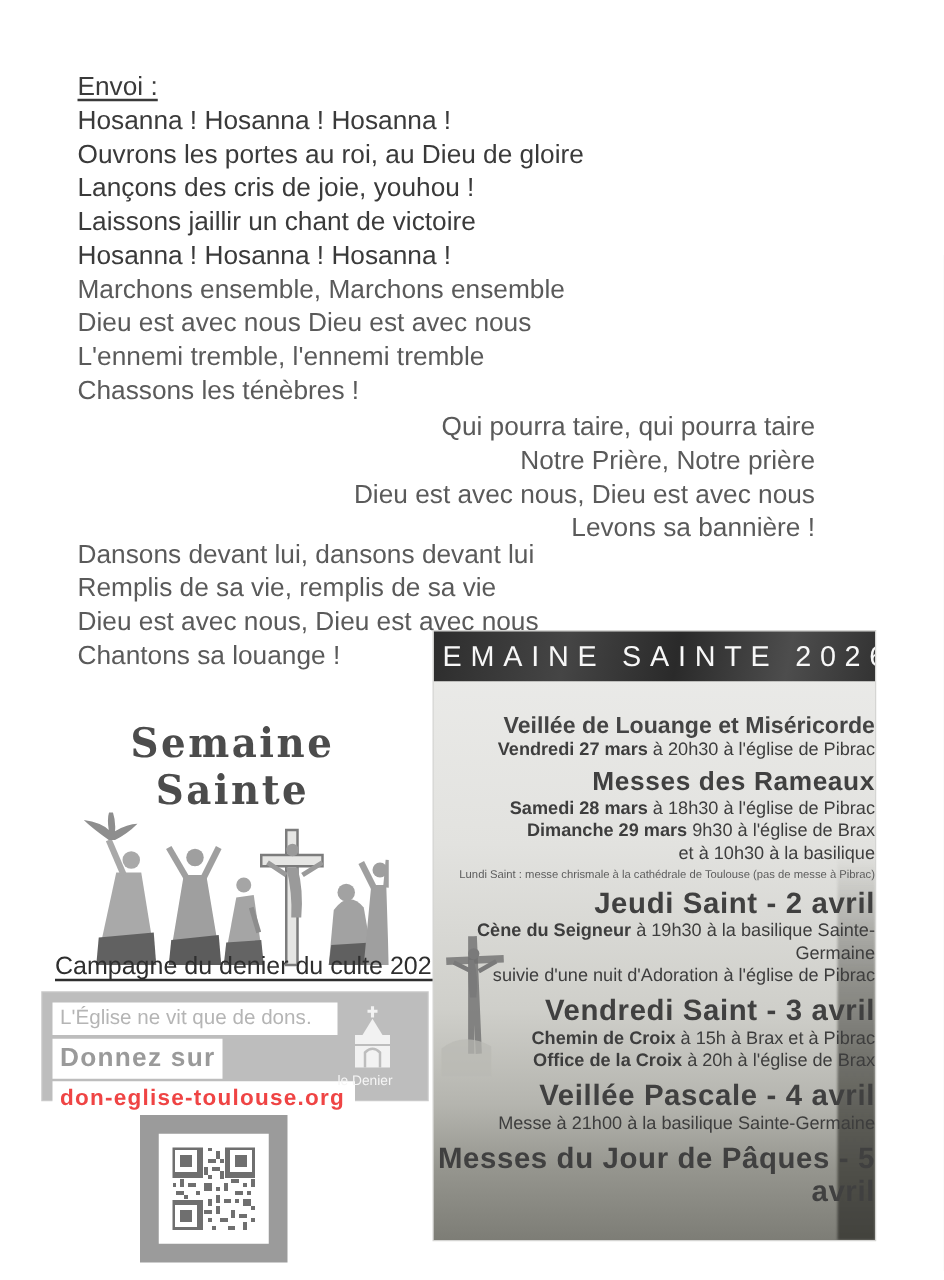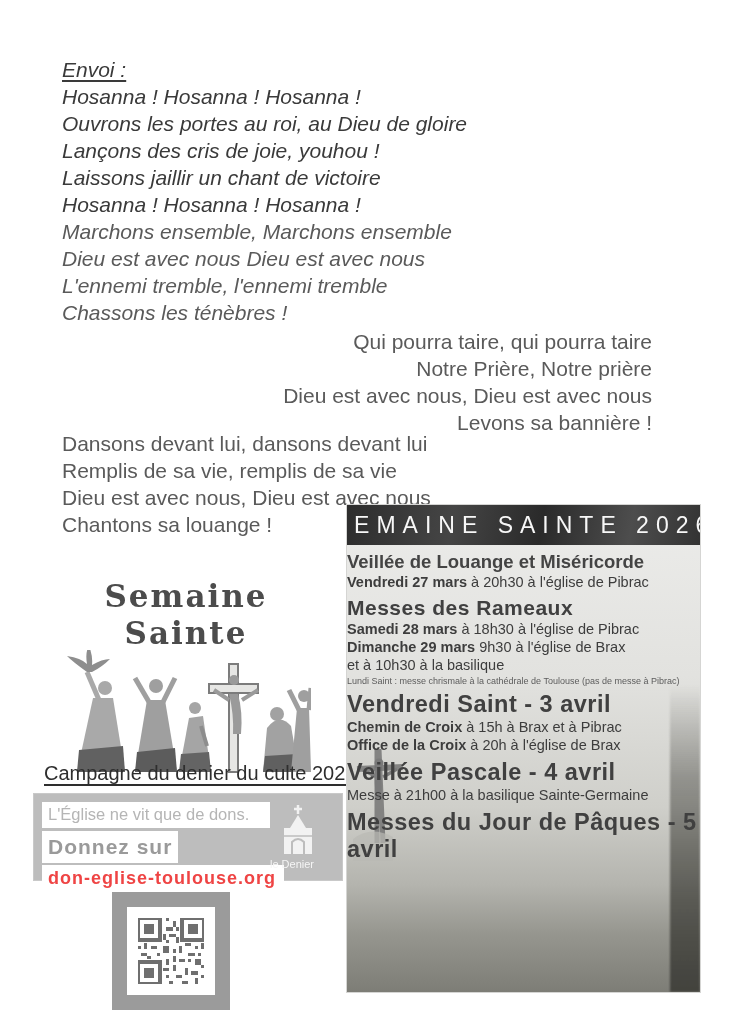--- a/index.html
+++ b/index.html
@@ -1,21 +1,21 @@
 <!DOCTYPE html>
 <html><head>
 <meta charset="utf-8">
 <style>
   html,body{margin:0;padding:0;}
   body{width:755px;height:1024px;overflow:hidden;background:#f4f4f2;}
   .page{position:relative;width:755px;height:1024px;background:#ffffff;
         font-family:"Liberation Sans", sans-serif;color:#3c3c3c;}
 
   
-  .envoi{position:absolute;left:62px;top:56px;font-size:21px;line-height:27px;color:#3a3a3a;font-style:italic;}
+  .envoi{position:absolute;left:62px;top:56px;font-size:21px;line-height:27px;color:#3a3a3a;}
   .envoi-heading{text-decoration:underline;text-underline-offset:3px;}
   .stanza{white-space:nowrap;}
   .stanza.light{color:#5a5a5a;}
   .stanza-right{position:absolute;right:103px;top:328px;text-align:right;
                 font-size:21px;line-height:27px;color:#5a5a5a;white-space:nowrap;}
   .stanza4{position:absolute;left:62px;top:430px;font-size:21px;line-height:27px;color:#5a5a5a;}
 
   
   .ss-logo{position:absolute;left:58px;top:578px;width:256px;text-align:center;}
   .ss-title{font-family:"DejaVu Serif", serif;font-weight:bold;font-size:31px;
@@ -42,21 +42,21 @@
   
   .poster{position:absolute;left:347px;top:505px;width:353px;height:487px;overflow:hidden;
           background:linear-gradient(180deg,#ececea 0%,#e2e2df 35%,#cfcfca 62%,#b4b4ae 78%,#96968f 88%,#7d7d76 100%);
           box-shadow:0 0 0 1px #d5d5d3;}
   .poster-rock{position:absolute;right:0;top:180px;width:30px;height:307px;
           background:linear-gradient(180deg,rgba(120,120,115,0) 0%,rgba(95,95,90,.55) 30%,rgba(70,70,64,.8) 70%,rgba(60,60,55,.9) 100%);
           filter:blur(1px);}
   .poster-header{position:relative;height:40px;display:flex;align-items:center;justify-content:center;
           background:linear-gradient(100deg,#2d2d2d 0%,#454545 30%,#2a2a2a 55%,#4d4d4d 80%,#333 100%);
           color:#f7f7f7;font-size:23px;letter-spacing:7px;white-space:nowrap;}
-  .poster-body{position:relative;text-align:left;color:#3f3f3f;padding-top:6px;}
+  .poster-body{position:relative;text-align:right;color:#3f3f3f;padding-top:24px;}
   .ps{margin-bottom:5px;}
   .h-md{font-weight:bold;font-size:18.5px;color:#444;}
   .h-lg{font-weight:bold;font-size:23.5px;color:#404040;letter-spacing:.5px;}
   .ps-l{font-size:14.5px;line-height:18px;color:#3d3d3d;}
   .ps-note{font-size:9px;color:#5c5c5c;margin:2px 0 3px;}
   .poster-crucifix{position:absolute;left:6px;top:238px;}
 </style>
 </head>
 <body>
 
@@ -226,20 +226,25 @@
 
       <div class="ps">
         <div class="ps-h h-lg" style="font-size:21px">Messes des Rameaux</div>
         <div class="ps-l"><b>Samedi 28 mars</b><span> à 18h30 à l'église de Pibrac</span></div>
         <div class="ps-l"><b>Dimanche 29 mars</b><span> 9h30 à l'église de Brax</span></div>
         <div class="ps-l"><b></b><span>et à 10h30 à la basilique</span></div>
         <div class="ps-note">Lundi Saint : messe chrismale à la cathédrale de Toulouse (pas de messe à Pibrac)</div>
       </div>
 
 
+      <div class="ps">
+        <div class="ps-h h-lg">Jeudi Saint - 2 avril</div>
+        <div class="ps-l"><b>Cène du Seigneur</b><span> à 19h30 à la basilique Sainte-Germaine</span></div>
+        <div class="ps-l"><b></b><span>suivie d'une nuit d'Adoration à l'église de Pibrac</span></div>
+      </div>
 
       <div class="ps">
         <div class="ps-h h-lg">Vendredi Saint - 3 avril</div>
         <div class="ps-l"><b>Chemin de Croix</b><span> à 15h à Brax et à Pibrac</span></div>
         <div class="ps-l"><b>Office de la Croix</b><span> à 20h à l'église de Brax</span></div>
       </div>
 
       <div class="ps">
         <div class="ps-h h-lg">Veillée Pascale - 4 avril</div>
         <div class="ps-l"><b></b><span>Messe à 21h00 à la basilique Sainte-Germaine</span></div>

